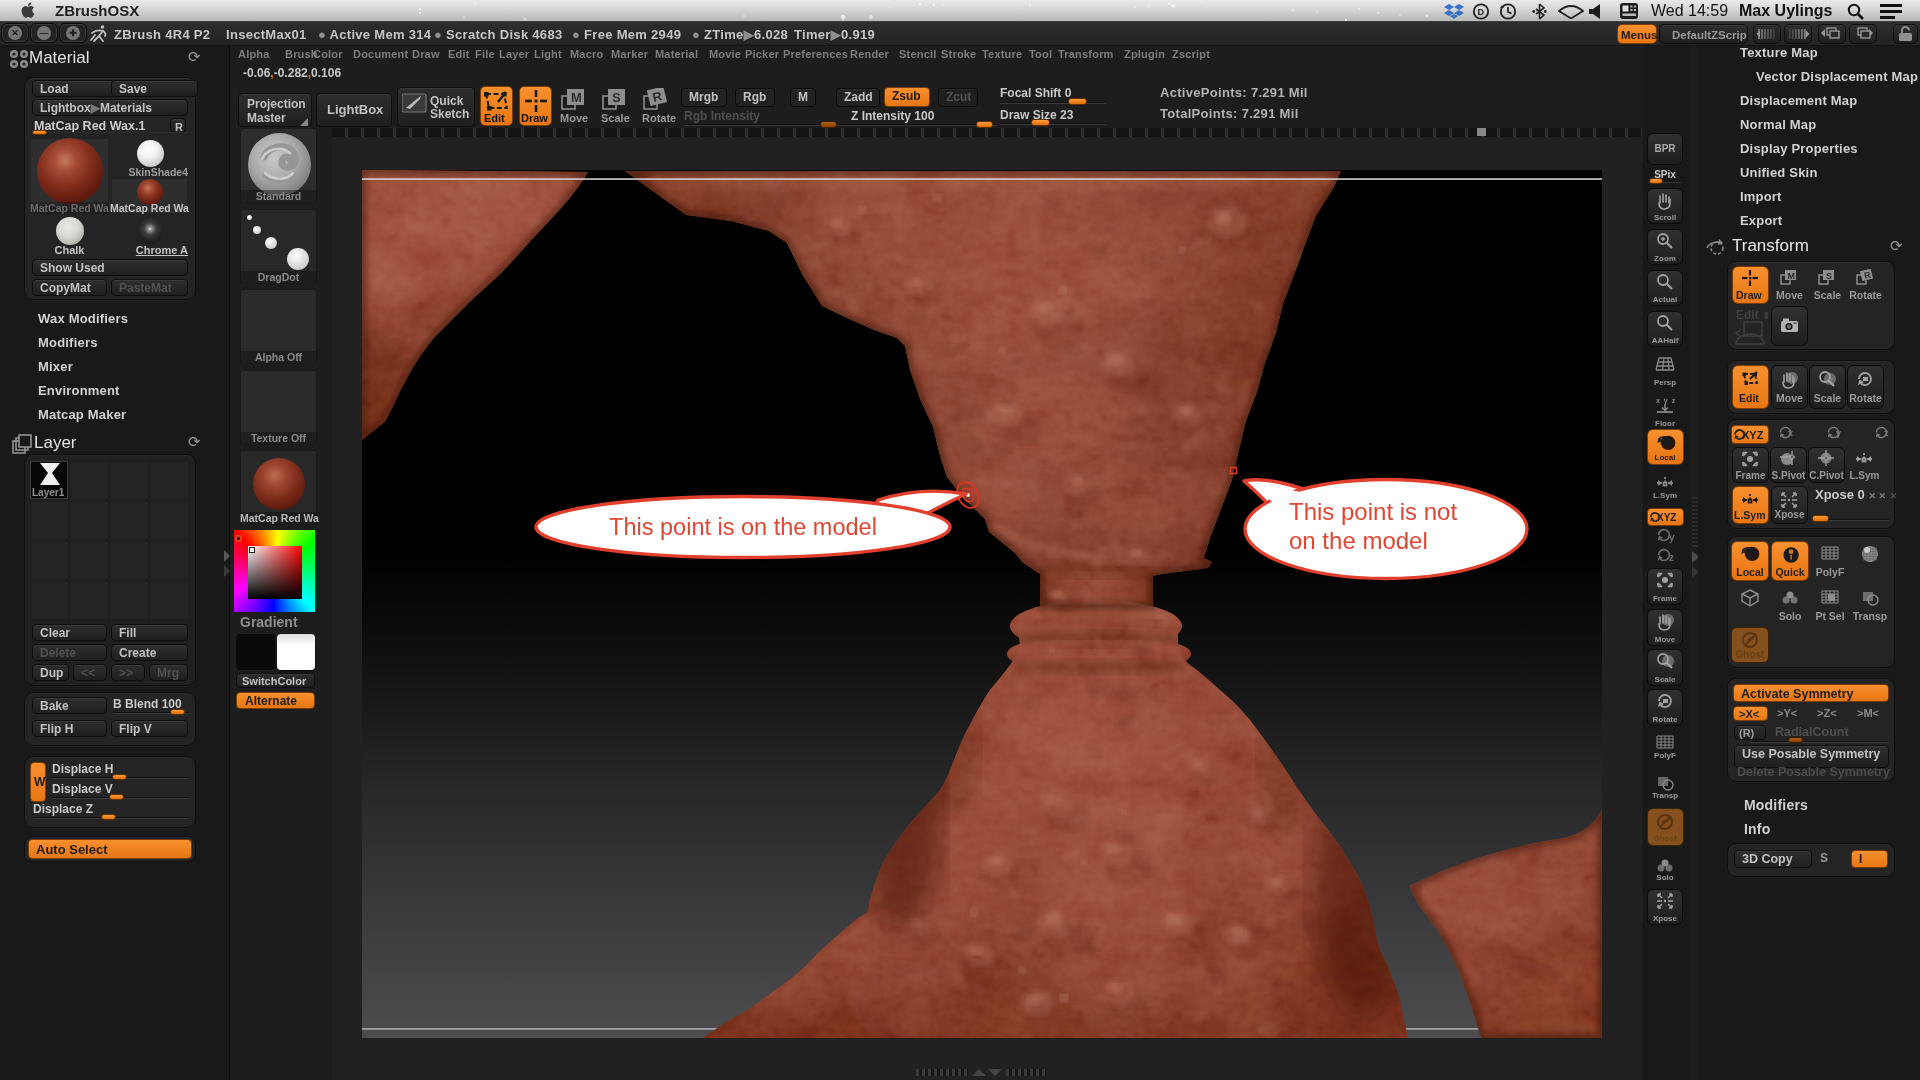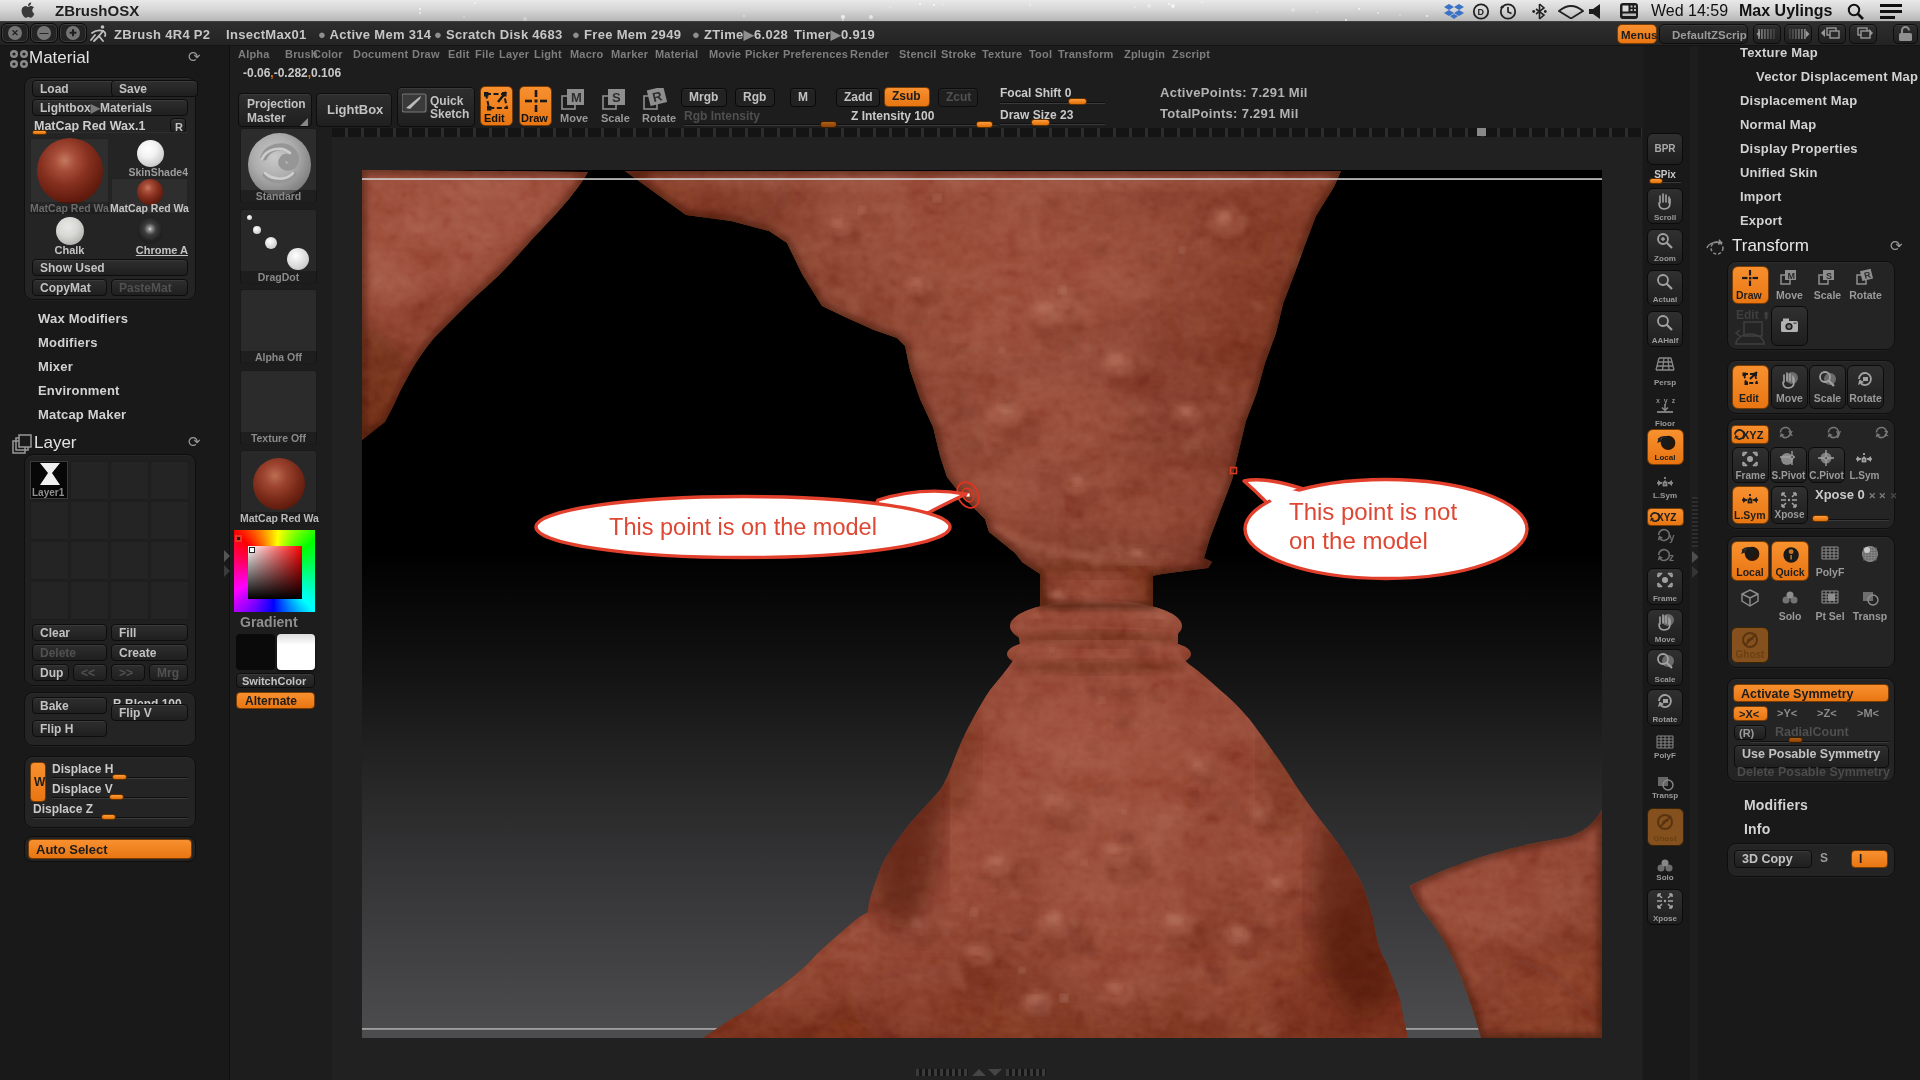--- a/index.html
+++ b/index.html
@@ -885,21 +885,21 @@
 <div class="btn" style="left:32px;top:664px;width:37px;height:17px;">Dup</div>
 <div class="btn dis" style="left:73px;top:664px;width:34px;height:17px;">&lt;&lt;</div>
 <div class="btn dis" style="left:111px;top:664px;width:34px;height:17px;">&gt;&gt;</div>
 <div class="btn dis" style="left:149px;top:664px;width:39px;height:17px;">Mrg</div>
 <div class="pbox" style="left:24px;top:692px;width:172px;height:54px;"></div>
 <div class="btn" style="left:32px;top:697px;width:75px;height:17px;">Bake</div>
 <div class="lbl" style="left:113px;top:697px;font-size:12px;font-weight:bold;color:#c9c9c9;">B Blend 100</div>
 <div class="sld" style="left:113px;top:712px;width:75px;"></div>
 <div class="hdl" style="left:170px;top:709px;width:15px;height:6px;"></div>
 <div class="btn" style="left:32px;top:720px;width:75px;height:17px;">Flip H</div>
-<div class="btn" style="left:111px;top:704px;width:77px;height:17px;">Flip V</div>
+<div class="btn" style="left:111px;top:720px;width:77px;height:17px;">Flip V</div>
 <div class="pbox" style="left:24px;top:756px;width:172px;height:72px;"></div>
 <div class="obtn" style="left:30px;top:762px;width:16px;height:40px;padding:12px 0 0 3px;font-size:12px;">W</div>
 <div class="lbl" style="left:52px;top:762px;font-size:12px;font-weight:bold;color:#c9c9c9;">Displace H</div>
 <div class="sld" style="left:52px;top:777px;width:136px;"></div>
 <div class="hdl" style="left:112px;top:774px;width:15px;height:6px;"></div>
 <div class="lbl" style="left:52px;top:782px;font-size:12px;font-weight:bold;color:#c9c9c9;">Displace V</div>
 <div class="sld" style="left:52px;top:797px;width:136px;"></div>
 <div class="hdl" style="left:109px;top:794px;width:15px;height:6px;"></div>
 <div class="lbl" style="left:33px;top:802px;font-size:12px;font-weight:bold;color:#c9c9c9;">Displace Z</div>
 <div class="sld" style="left:33px;top:817px;width:155px;"></div>

